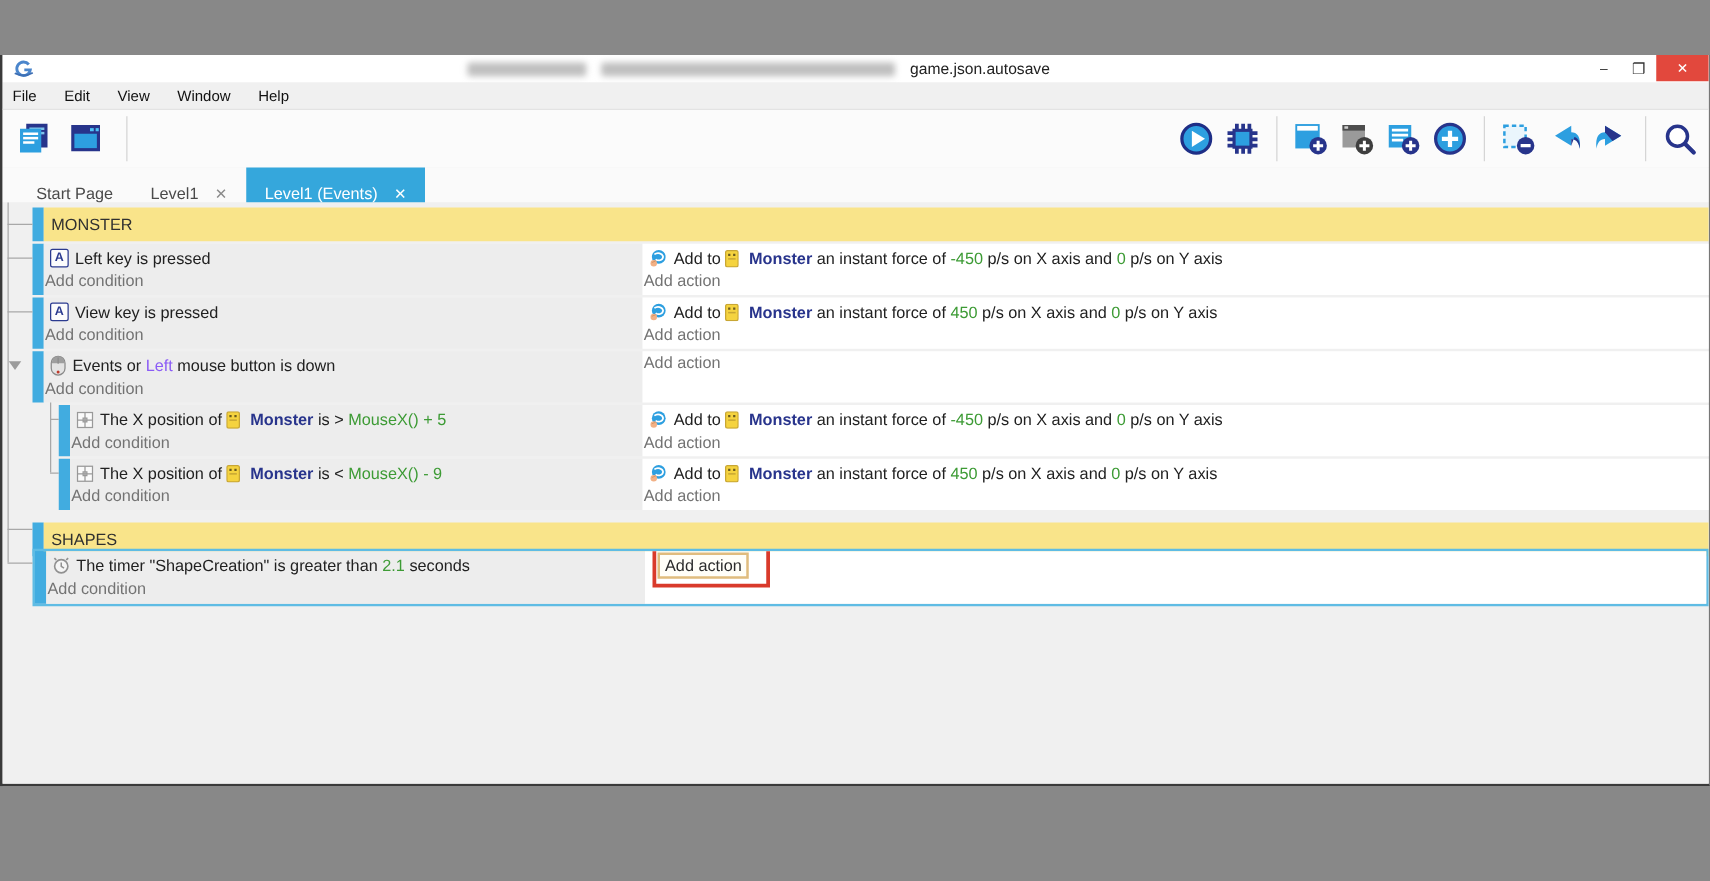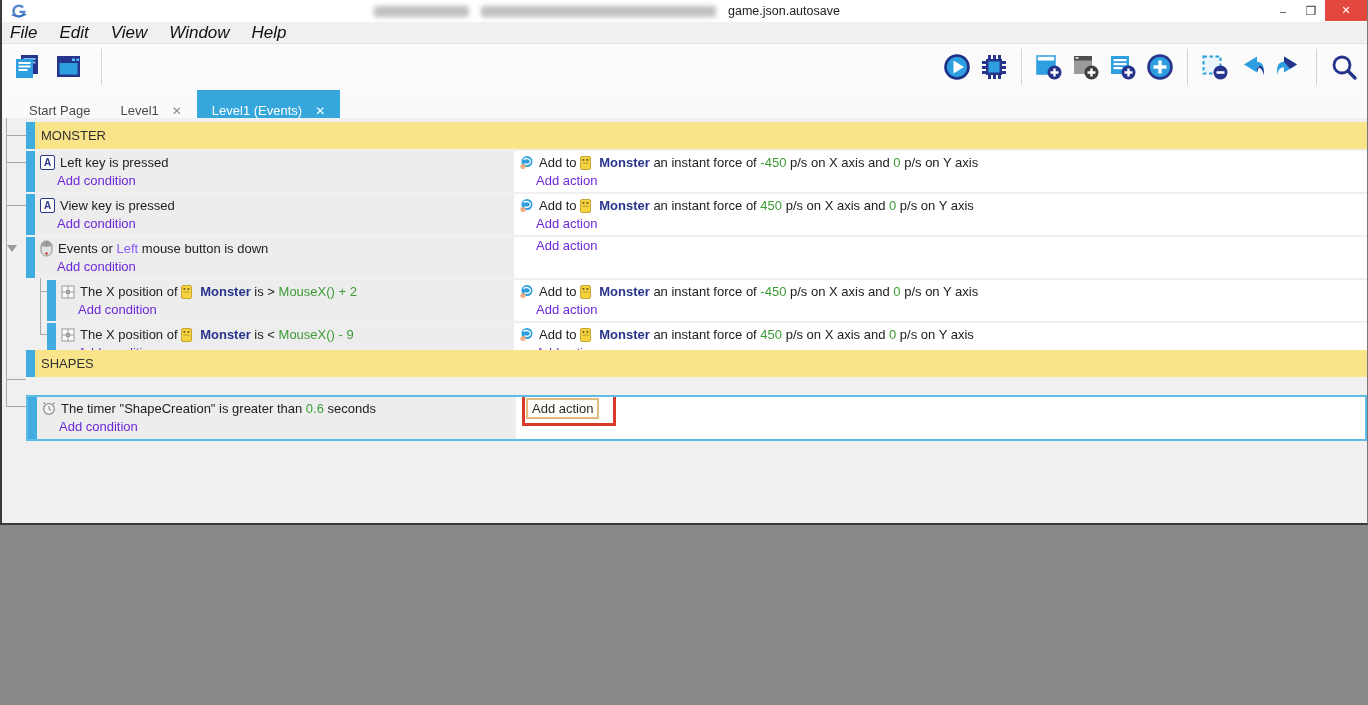--- a/index.html
+++ b/index.html
@@ -1,37 +1,38 @@
 <!DOCTYPE html>
 <html><head>
 <meta charset="utf-8">
 <style>
   * { margin:0; padding:0; box-sizing:border-box; }
   html,body { background:#888; }
   body { font-family:"Liberation Sans", sans-serif; }
   .window {
-    position:relative; width:1368px; height:525px; background:#F0F0F0;
+    position:relative; width:1368px; height:585px; background:#F0F0F0;
     border-left:2px solid #3A3A3A; border-bottom:2px solid #3A3A3A; border-right:1px solid #777;
     overflow:hidden;
+    margin-top:44px;
   }
   
   .titlebar { position:absolute; top:0; left:0; right:0; height:22px; background:#FFFFFF; }
   .logo { position:absolute; left:8px; top:2px; width:18px; height:18px; }
   .title-group { position:absolute; left:372px; top:0; height:22px; display:flex; align-items:center; gap:12px; }
   .redacted { background:#BFBFBF; height:11px; border-radius:2px; filter:blur(2.5px); }
   .title-text { font-size:12.5px; color:#222; }
   .win-controls { position:absolute; right:0; top:0; height:21px; display:flex; }
   .win-btn { width:28px; height:21px; display:flex; align-items:center; justify-content:center;
              font-size:11px; color:#333; cursor:default; }
   .win-btn.max { font-size:12px; }
   .win-btn.close { width:42px; background:#E2483D; color:#fff; font-size:11px; }
   
   .menubar { position:absolute; top:22px; left:0; right:0; height:22px; background:#F0F0F0;
              display:flex; align-items:center; padding-left:8px; gap:22px; border-bottom:1px solid #E3E3E3; }
-  .menu-item { font-size:17px; color:#111;font-style:italic; }
+  .menu-item { font-size:12px; color:#111; }
   
   .toolbar { position:absolute; top:44px; left:0; right:0; height:46px; background:#FBFBFB; }
   .tb-left { position:absolute; left:10px; top:0; height:46px; display:flex; align-items:center; gap:12px; }
   .tb-right { position:absolute; right:8px; top:0; height:46px; display:flex; align-items:center; gap:7px; }
   .tb-icon { width:30px; height:30px; display:flex; align-items:center; justify-content:center; }
   .tb-sep { width:1px; height:36px; background:#D5D5D5; margin:0 5px; }
   
   .tabbar { position:absolute; top:90px; left:0; right:0; height:28px; background:#FAFAFA;
             display:flex; align-items:stretch; padding-left:12px; }
   .tab { display:flex; align-items:flex-end; gap:13px; padding:0 15px; font-size:13px; color:#4A4A4A; }
@@ -46,21 +47,21 @@
                  font-size:13px; color:#303030; }
   .cond-cell { flex:none; background:#EDEDED; overflow:hidden; }
   .act-cell { flex:1; background:#FFFFFF; overflow:hidden; }
   .evt-line { height:21px; display:flex; align-items:center; padding:2px 0 0 5px; font-size:13px; color:#212121; }
   .evt-line .icon { flex:none; display:inline-flex; align-items:center; justify-content:center; margin-right:5px; }
   .seg { white-space:pre; }
   .seg.value { color:#3D9B35; }
   .seg.param { color:#8b5cf6; }
   .obj-wrap { display:inline-flex; align-items:center; gap:3px; white-space:pre; }
   .obj-wrap .obj-name { color:#28348C; font-weight:bold; }
-  .placeholder { height:18px; line-height:18px; padding-left:22px; font-size:13px; color:#6d28d9; }
+  .placeholder { height:18px; line-height:18px; padding-left:1px; font-size:13px; color:#737373; }
   .erow.selected { border:2px solid #5FBCE4; }
   .red-annot { display:inline-flex; border:3px solid #D93A2B; padding:2px 14px 4px 1px; margin:1px 0 0 1px; }
   .sel-add-action { border:2px solid #E0BC7E; background:#FFFEF8; padding:0 4px; height:21px;
                     line-height:18px; font-size:13px; color:#2B2B2B; }
   .kbd-key { width:15px; height:15px; border:1.5px solid #2B3A8F; border-radius:2px; background:#FCFCFC;
              color:#2B3A8F; font-size:10px; font-weight:bold; display:inline-flex; align-items:center; justify-content:center; }
   
   .tree-vline { position:absolute; width:1px; background:#A8A8A8; }
   .tree-hline { position:absolute; height:1px; background:#A8A8A8; }
   .tree-tri { position:absolute; width:0; height:0; border-left:5px solid transparent;
@@ -340,21 +341,21 @@
               </svg>
             </span>
             <span class="seg plain">The X position of </span>
             <span class="obj-wrap"><span class="icon"><svg width="11" height="14" viewBox="0 0 11 14">
                   <rect x="0.5" y="0.5" width="10" height="13" rx="1.5" fill="#F5D33F" stroke="#C8A634"></rect>
                   <rect x="2.5" y="3" width="1.8" height="1.8" fill="#6B5B1E"></rect>
                   <rect x="6.5" y="3" width="1.8" height="1.8" fill="#6B5B1E"></rect>
                   <rect x="2.5" y="6.5" width="6" height="1.2" fill="#C8A634"></rect>
                 </svg></span><span class="obj-name">Monster</span></span>
             <span class="seg plain"> is &gt; </span>
-            <span class="seg value">MouseX() + 2</span>
+            <span class="seg value">MouseX() + 5</span>
           </div>
           <div class="placeholder">Add condition</div>
         </div>
         <div class="act-cell">
           <div class="evt-line">
             <span class="icon">
               <svg width="15" height="15" viewBox="0 0 15 15">
                 <circle cx="8" cy="6.5" r="5.5" fill="#2D9FE0"></circle>
                 <path d="M4.5 4.5 C7 2.5 11 3.5 11.5 6.5 C11 9.5 7.5 10 5.5 8.5" fill="none" stroke="#FFFFFF" stroke-width="1.4"></path>
                 <circle cx="4" cy="11.5" r="2.6" fill="#F2B186"></circle>
@@ -419,39 +420,39 @@
                 </svg></span><span class="obj-name">Monster</span></span>
             <span class="seg plain"> an instant force of </span>
             <span class="seg value">450</span>
             <span class="seg plain"> p/s on X axis and </span>
             <span class="seg value">0</span>
             <span class="seg plain"> p/s on Y axis</span>
           </div>
           <div class="placeholder">Add action</div>
         </div>
       </div>
-      <div class="erow" style="top: 232px; left: 24px; height: 27px;">
+      <div class="erow" style="top: 256px; left: 24px; height: 27px;">
         <div class="ebar"></div>
         <div class="egroup-body">
           <span>SHAPES</span>
         </div>
       </div>
       <div class="erow selected" style="top: 277px; left: 24px; height: 46px;">
         <div class="ebar"></div>
         <div class="cond-cell" style="width: 479px;">
           <div class="evt-line">
             <span class="icon">
               <svg width="14" height="15" viewBox="0 0 14 15">
                 <path d="M3 3 L1.5 1.5 M11 3 L12.5 1.5" stroke="#919191" stroke-width="1.4"></path>
                 <circle cx="7" cy="8" r="5.3" fill="#F5F5F5" stroke="#919191" stroke-width="1.3"></circle>
                 <path d="M7 5 V8 L9.2 9.5" stroke="#919191" stroke-width="1.2" fill="none"></path>
               </svg>
             </span>
             <span class="seg plain">The timer "ShapeCreation" is greater than </span>
-            <span class="seg value">0.6</span>
+            <span class="seg value">2.1</span>
             <span class="seg plain"> seconds</span>
           </div>
           <div class="placeholder">Add condition</div>
         </div>
         <div class="act-cell">
           <div class="evt-line">
             <span class="red-annot">
               <span class="sel-add-action">Add action</span>
             </span>
           </div>

